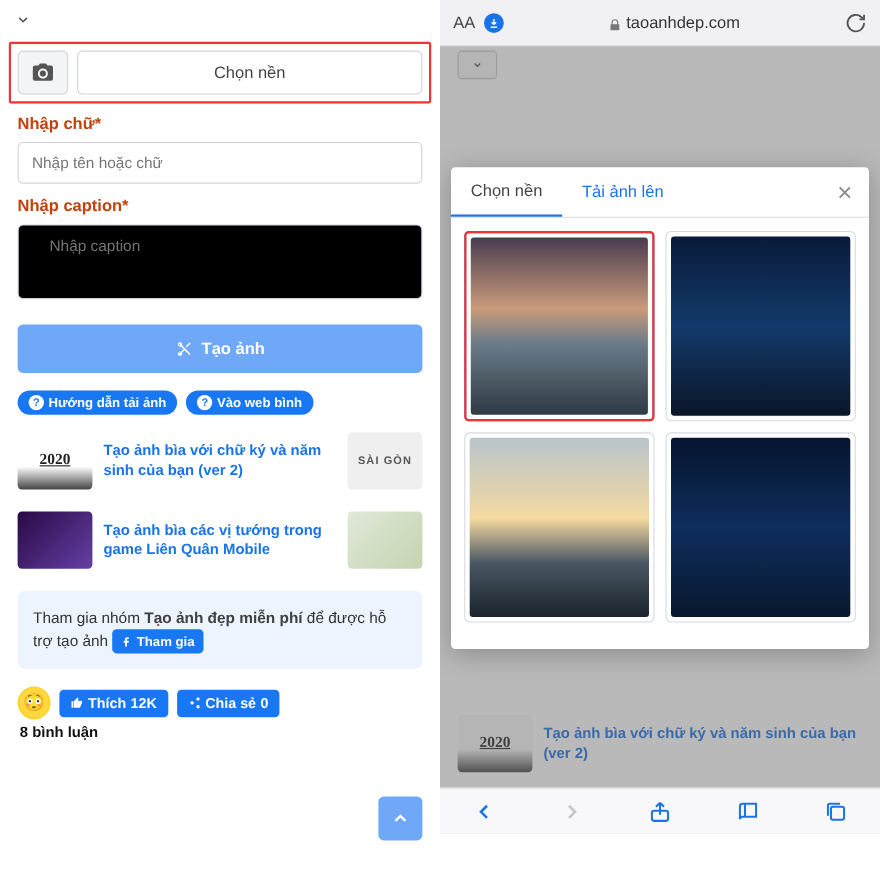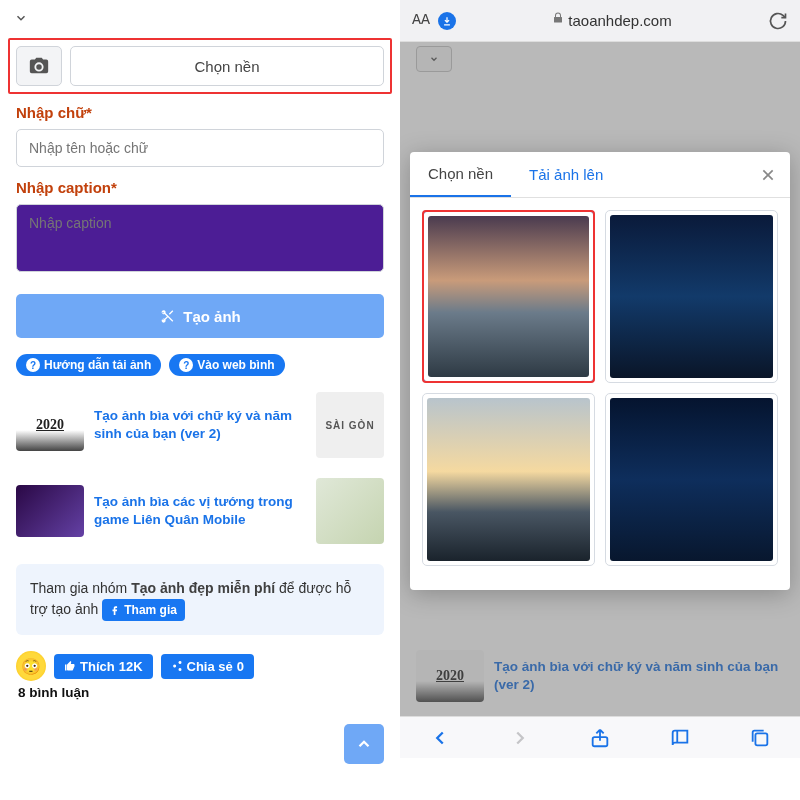--- a/index.html
+++ b/index.html
@@ -10,44 +10,44 @@
 
   
   .dropdown-bar { height: 36px; display: flex; align-items: center; padding: 0 14px; }
   .chev-down { width: 14px; height: 14px; }
   .red-box { border: 2px solid #e33; margin: 2px 8px 6px 8px; padding: 6px; display: flex; gap: 8px; align-items: stretch; border-radius: 2px; }
   .camera-btn { width: 46px; height: 40px; border: 1px solid #d0d4da; border-radius: 5px; background: #f3f4f6; display: flex; align-items: center; justify-content: center; }
   .choose-bg-btn { flex: 1; height: 40px; border: 1px solid #d0d4da; border-radius: 5px; background: #fff; display: flex; align-items: center; justify-content: center; color: #444; font-size: 15px; }
   .form-group { padding: 4px 16px 8px 16px; }
   .label { font-size: 15px; font-weight: 600; color: #c2410c; margin-bottom: 8px; }
   .input { width: 100%; border: 1px solid #d0d4da; border-radius: 5px; padding: 10px 12px; font-size: 14px; color: #888; background: #fff; }
-  .textarea { width: 100%; height: 68px; border: 1px solid #d0d4da; border-radius: 5px; padding: 10px 12px; font-size: 14px; color: #888; background: #4c1d95; resize: none; }
+  .textarea { width: 100%; height: 68px; border: 1px solid #d0d4da; border-radius: 5px; padding: 10px 28px; font-size: 14px; color: #888; background: #000000; resize: none; }
   .main-btn { margin: 10px 16px; height: 44px; background: #6fa8f6; border-radius: 5px; display: flex; align-items: center; justify-content: center; color: #fff; font-weight: 600; font-size: 15px; gap: 8px; }
   .pill-row { padding: 6px 16px; display: flex; gap: 8px; }
   .pill { background: #1877f2; color: #fff; border-radius: 14px; padding: 4px 10px; font-size: 12px; font-weight: 600; display: flex; align-items: center; gap: 4px; }
   .qmark { width: 14px; height: 14px; border-radius: 50%; background: #fff; color: #1877f2; display: inline-flex; align-items: center; justify-content: center; font-size: 10px; font-weight: bold; }
   .related { padding: 10px 16px; display: flex; align-items: center; gap: 10px; }
   .thumb { width: 68px; height: 52px; border-radius: 4px; background: #ccc; flex-shrink: 0; }
   .rel-link { font-size: 13.5px; color: #1a73e8; font-weight: 600; line-height: 1.3; flex: 1; }
-  .thumb2 { width: 68px; height: 66px; border-radius: 4px; background: #eee; flex-shrink: 0; }
+  .thumb2 { width: 68px; height: 52px; border-radius: 4px; background: #eee; flex-shrink: 0; }
   .group-box { margin: 10px 16px; background: #eef4fd; border-radius: 6px; padding: 14px; font-size: 14px; color: #333; line-height: 1.5; }
   .group-box b { color: #404040; }
   .join-pill { display: inline-flex; align-items: center; background: #1877f2; color: #fff; border-radius: 4px; padding: 2px 8px; font-size: 12px; font-weight: 600; gap: 4px; vertical-align: middle; }
   .social-row { padding: 6px 16px 2px 16px; display: flex; align-items: center; gap: 8px; }
   .emoji { width: 30px; height: 30px; border-radius: 50%; background: radial-gradient(circle, #ffd93b 60%, #f8b500 100%); display: flex; align-items: center; justify-content: center; font-size: 16px; position: relative; }
   .fb-btn { background: #1877f2; color: #fff; border-radius: 4px; padding: 5px 10px; font-size: 13px; font-weight: 600; display: flex; align-items: center; gap: 4px; }
   .sharebtn { background: #1877f2; color: #fff; border-radius: 4px; padding: 5px 10px; font-size: 13px; font-weight: 600; display: flex; align-items: center; gap: 4px; }
   .scroll-top { position: absolute; right: 16px; bottom: 36px; width: 40px; height: 40px; background: #6fa8f6; border-radius: 5px; display: flex; align-items: center; justify-content: center; }
   .comments-line { padding: 2px 18px; font-size: 13.5px; font-weight: 700; color: #111; }
 
   
   .safari-top { height: 42px; background: #f1f1f3; display: flex; align-items: center; padding: 0 12px; gap: 8px; border-bottom: 1px solid #ddd; }
-  .aa { font-size: 15px; color: #444; font-weight: 500; font-family: Liberation Mono, monospace; }
+  .aa { font-size: 15px; color: #444; font-weight: 500; }
   .dlcircle { width: 18px; height: 18px; border-radius: 50%; background: #1a73e8; display: flex; align-items: center; justify-content: center; }
-  .url { flex: 1; text-align: center; color: #333; font-size: 15px; display: flex; align-items: flex-start; justify-content: center; gap: 4px; }
+  .url { flex: 1; text-align: center; color: #333; font-size: 15px; display: flex; align-items: flex-end; justify-content: center; gap: 4px; }
   .reload { width: 20px; height: 20px; }
   .bg-behind { position: relative; height: 716px; background: #fff; }
   .bg-content { position: absolute; inset: 0; padding: 4px 16px; font-size: 14px; color: #333; filter: brightness(0.97); }
   .bg-content .mini-dd { width: 36px; height: 26px; border: 1px solid #ccc; border-radius: 4px; display: inline-flex; align-items: center; justify-content: center; background: #fff; margin-right: 8px; }
   .bg-content .line { margin: 2px 0; }
   .bg-rel-box { display: flex; gap: 10px; align-items: center; padding-top: 4px; }
   .overlay { position: absolute; top: 0; left: 0; right: 0; bottom: 0; background: rgba(100,100,100,0.45); }
   .modal { position: absolute; left: 10px; right: 10px; top: 110px; background: #fff; border-radius: 4px; box-shadow: 0 4px 24px rgba(0,0,0,0.25); padding: 0 0 12px 0; }
   .tab-row { display: flex; align-items: center; border-bottom: 1px solid #e0e0e0; height: 46px; }
   .tab { padding: 0 18px; height: 100%; display: flex; align-items: center; font-size: 15px; color: #1a73e8; }

